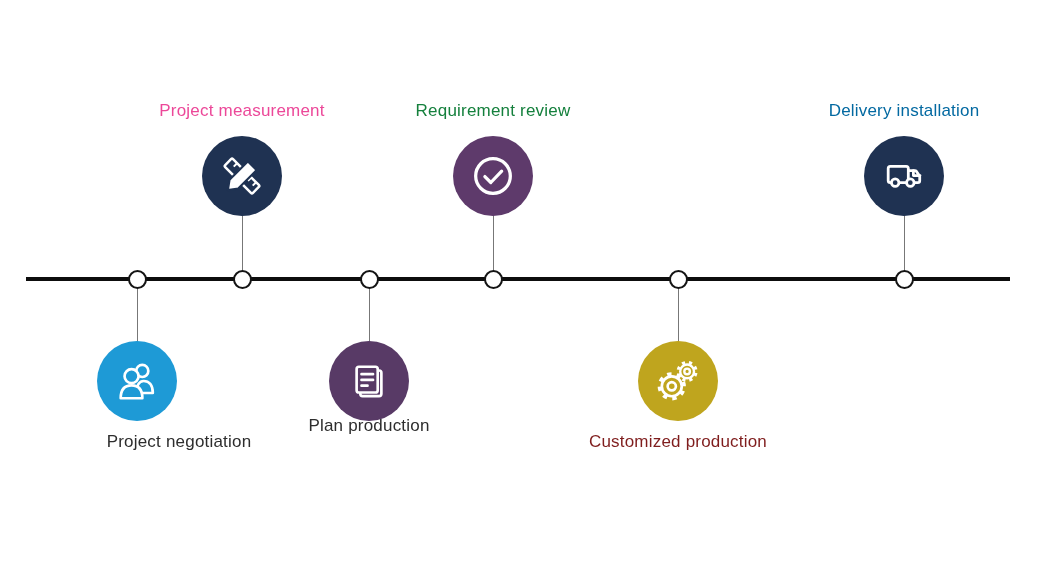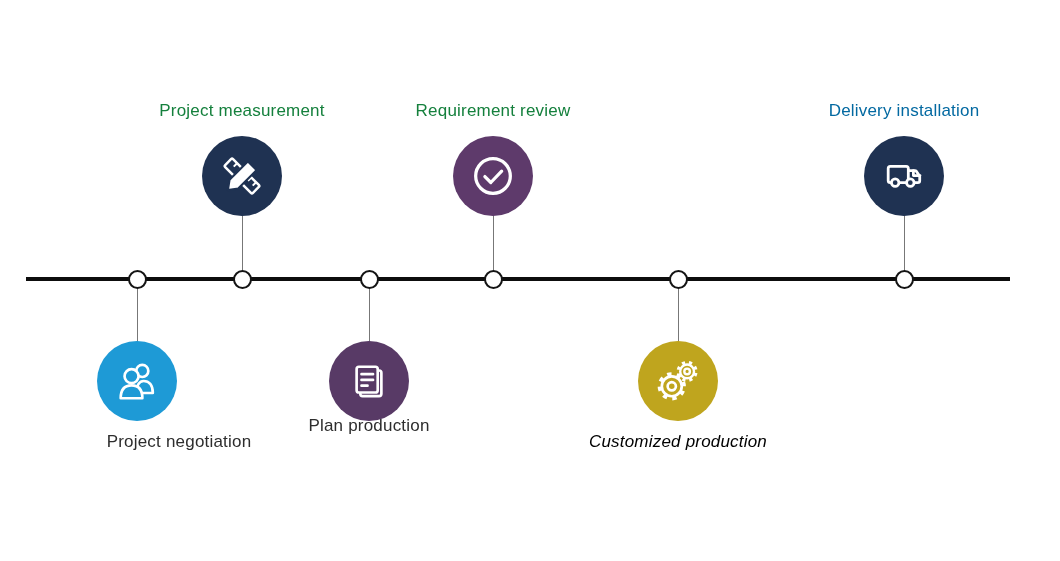--- a/index.html
+++ b/index.html
@@ -87,21 +87,21 @@
     <g transform="rotate(45 24 24)">
       <rect x="3.5" y="18.2" width="41" height="11.6" rx="1.5" fill="#1F3252" stroke="#fff" stroke-width="2.6"></rect>
       <path d="M11 18.2 v5 M18 18.2 v5 M25 18.2 v5 M32 18.2 v5 M39 18.2 v5" stroke="#fff" stroke-width="2.1" fill="none"></path>
     </g>
     <g transform="rotate(-45 24 24)">
       <path d="M12 17.6 H37.5 a1.6 1.6 0 0 1 1.6 1.6 V28.8 a1.6 1.6 0 0 1 -1.6 1.6 H12 L3.2 24 Z" fill="#fff" stroke="#1F3252" stroke-width="2.2" stroke-linejoin="round"></path>
     </g>
             </svg>
           </span>
         </div>
-        <div class="step-label" style="left: 242px; top: 101px; color: #15803d;">Project measurement</div>
+        <div class="step-label" style="left: 242px; top: 101px; color: #ec4899;">Project measurement</div>
       </div>
       <div>
         <div class="connector" style="left: 368.5px; top: 279px; height: 102px; background: rgb(119, 119, 119);"></div>
         <div class="node" style="left: 359.5px; top: 269.5px; background: rgb(255, 255, 255); border-color: rgb(20, 20, 20);"></div>
         <div class="bubble" style="left: 329px; top: 341px; background: rgb(88, 58, 102);">
           <span>
             <svg viewBox="0 0 48 48" width="44" height="44">
     <rect x="14.5" y="12.5" width="23" height="28" rx="2.5" fill="#583A66" stroke="#fff" stroke-width="2.9"></rect>
     <rect x="10.5" y="8.5" width="23" height="28" rx="2.5" fill="#583A66" stroke="#fff" stroke-width="2.9"></rect>
     <path d="M15.8 16.5 H28.4 M15.8 22.8 H28.4 M15.8 29.1 H22.4" stroke="#fff" stroke-width="2.9" stroke-linecap="round" fill="none"></path>
@@ -131,21 +131,21 @@
             <svg viewBox="0 0 48 48" width="46" height="46">
     <circle cx="33.5" cy="14" r="9" fill="none" stroke="#fff" stroke-width="4" stroke-dasharray="3.2 3.87" transform="rotate(10 33.5 14)"></circle>
     <circle cx="33.5" cy="14" r="7.2" fill="#BFA51E" stroke="#fff" stroke-width="2.5"></circle>
     <circle cx="33.5" cy="14" r="2.9" fill="none" stroke="#fff" stroke-width="2.5"></circle>
     <circle cx="17.5" cy="29.5" r="12.5" fill="none" stroke="#fff" stroke-width="4.5" stroke-dasharray="4.4 5.42" transform="rotate(22 17.5 29.5)"></circle>
     <circle cx="17.5" cy="29.5" r="10.4" fill="#BFA51E" stroke="#fff" stroke-width="2.8"></circle>
     <circle cx="17.5" cy="29.5" r="4.3" fill="none" stroke="#fff" stroke-width="2.8"></circle>
             </svg>
           </span>
         </div>
-        <div class="step-label" style="left: 678px; top: 432px; color: #000000; font-style: italic;">Customized production</div>
+        <div class="step-label" style="left: 678px; top: 432px; color: #7f1d1d;">Customized production</div>
       </div>
       <div>
         <div class="connector" style="left: 903.5px; top: 176px; height: 103px; background: rgb(119, 119, 119);"></div>
         <div class="node" style="left: 894.5px; top: 269.5px; background: rgb(255, 255, 255); border-color: rgb(20, 20, 20);"></div>
         <div class="bubble" style="left: 864px; top: 136px; background: rgb(31, 50, 82);">
           <span>
             <svg viewBox="0 0 48 48" width="46" height="46">
     <g fill="none" stroke="#fff" stroke-width="2.9" stroke-linejoin="round" stroke-linecap="round">
       <rect x="7.5" y="14" width="21" height="17" rx="2.2"></rect>
       <path d="M28.5 18.3 h6.8 a2 2 0 0 1 1.65 0.87 l3.1 4.5 a2 2 0 0 1 0.35 1.13 v4.2 a2 2 0 0 1 -2 2 h-9.9"></path>

